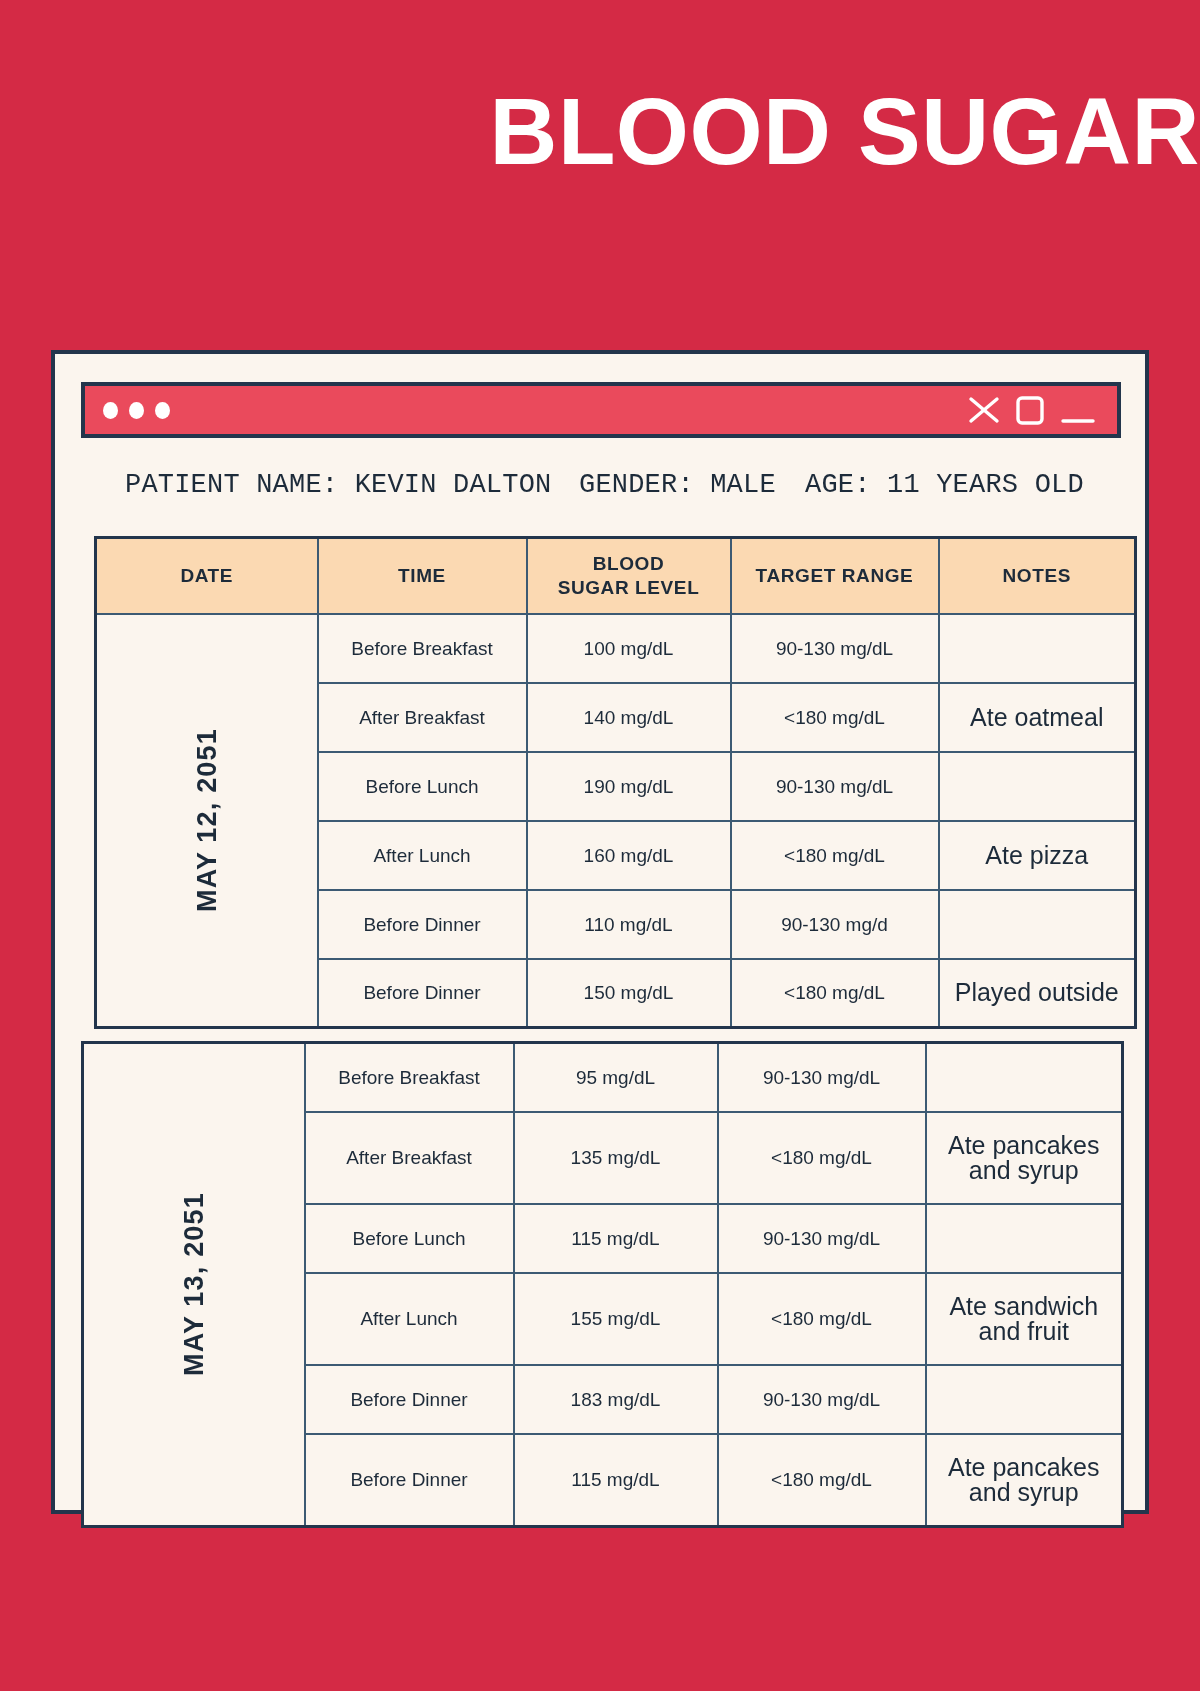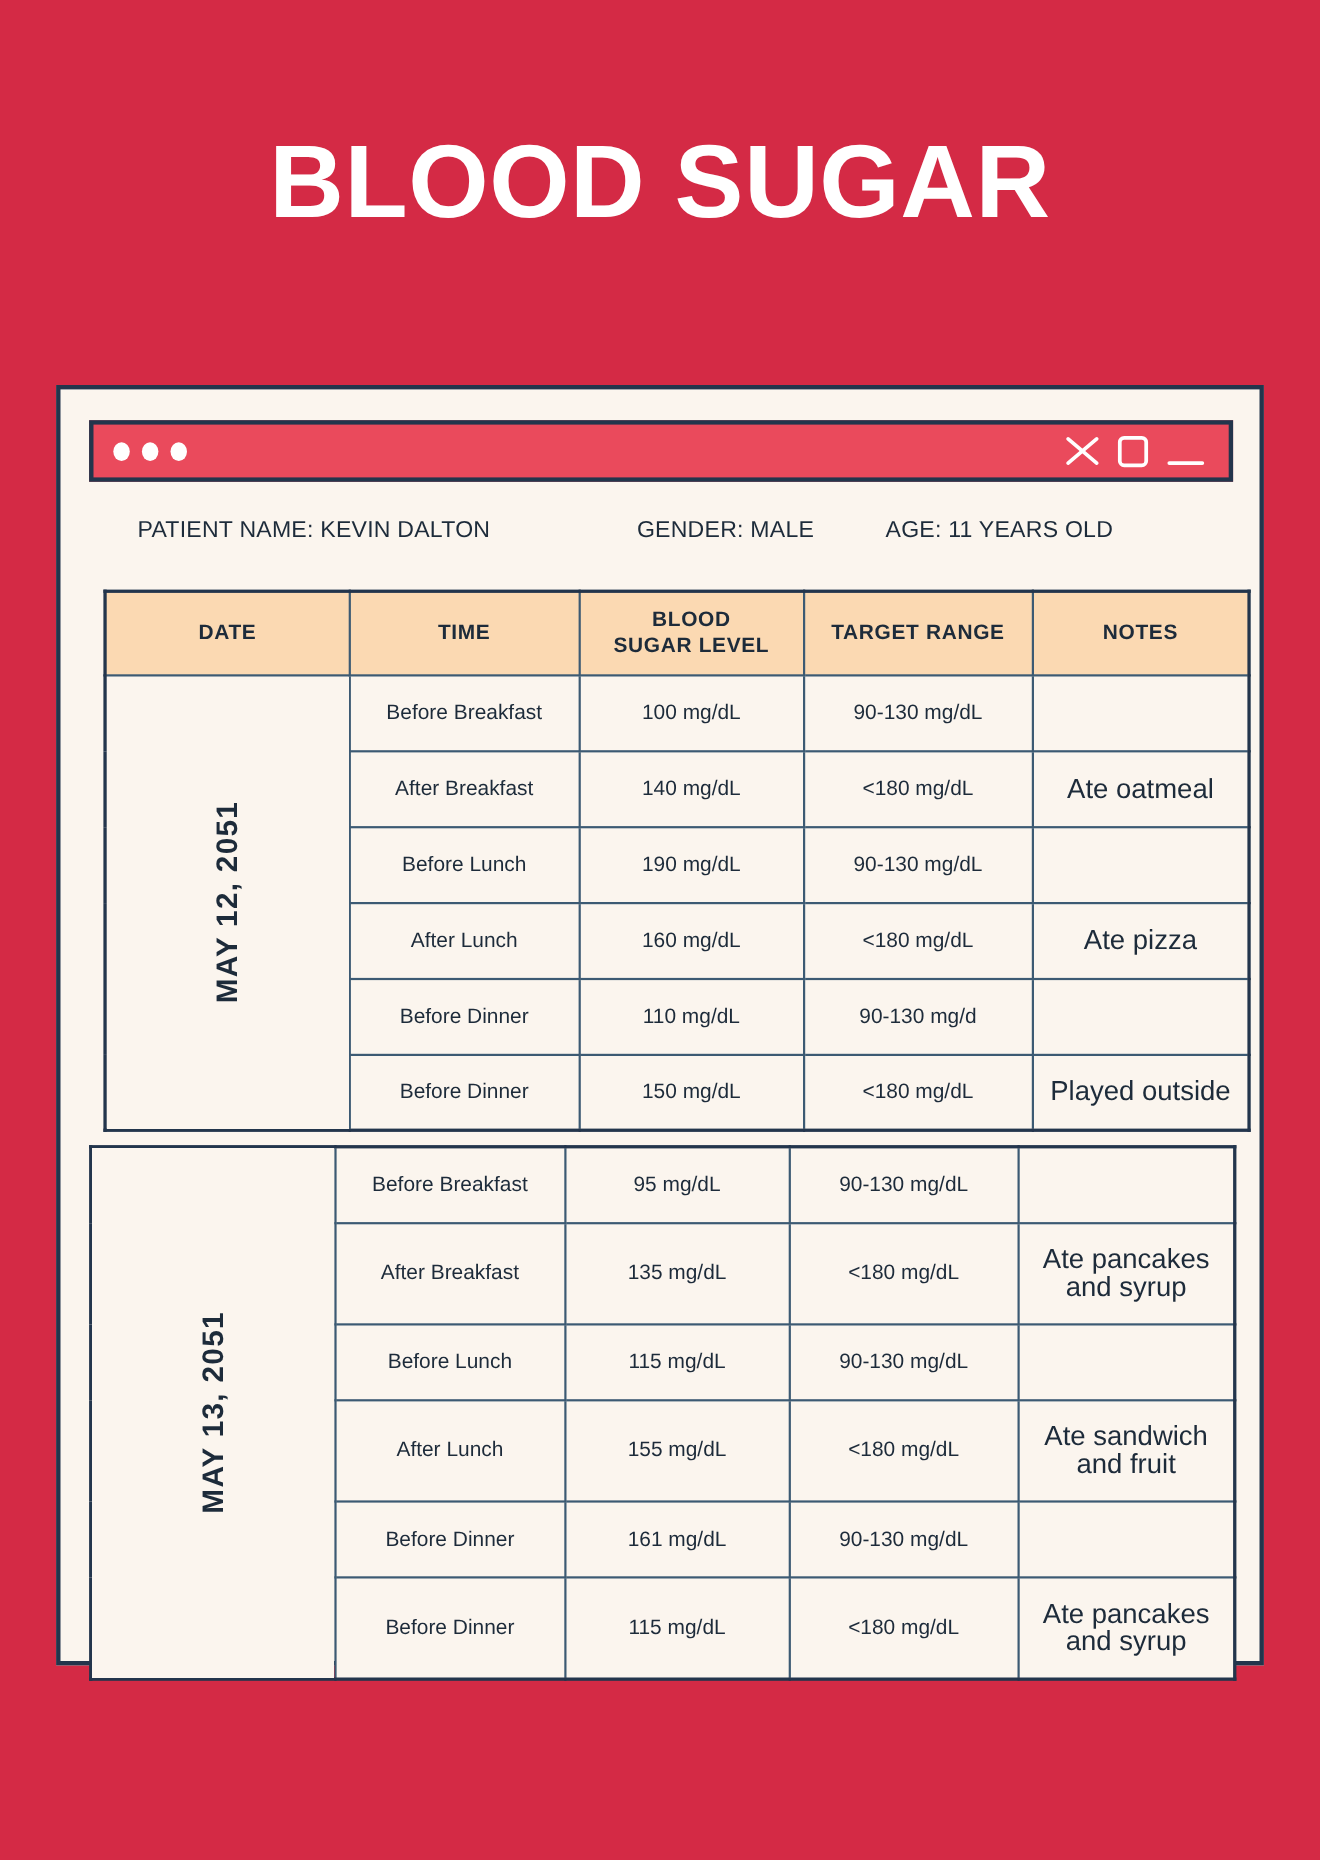--- a/index.html
+++ b/index.html
@@ -11,22 +11,22 @@
 
   body {
     background: #d42a45;
     font-family: "Liberation Sans", sans-serif;
     overflow: hidden;
   }
 
   
   .title-block {
     width: 1200px;
-    padding-top: 119px;
-    text-align: center;
+    padding-top: 86px;
+    text-align: right;
   }
   .title-line {
     color: #ffffff;
     font-family: "Liberation Sans", sans-serif;
     font-weight: bold;
     font-size: 94px;
     line-height: 92px;
     letter-spacing: 0.5px;
     white-space: nowrap;
   }
@@ -75,22 +75,22 @@
     position: absolute;
     left: 0;
     top: 116px;
     width: 1098px;
     height: 42px;
   }
   .pinfo {
     position: absolute;
     top: 0;
     color: #1d2b3a;
-    font-size: 21px;
-    font-family: Liberation Sans, sans-serif;
+    font-size: 27px;
+    font-family: Liberation Mono, monospace;
     letter-spacing: 0.2px;
     white-space: nowrap;
   }
   .pinfo.name   { left: 70px; }
   .pinfo.gender { left: 524px; }
   .pinfo.age    { left: 750px; }
 
   
   .table-wrap {
     position: absolute;
@@ -289,21 +289,21 @@
             <td class="notes-cell"></td>
           </tr>
           <tr>
             <td>After Lunch</td>
             <td>155 mg/dL</td>
             <td>&lt;180 mg/dL</td>
             <td class="notes-cell">Ate sandwich and fruit</td>
           </tr>
           <tr>
             <td>Before Dinner</td>
-            <td>161 mg/dL</td>
+            <td>183 mg/dL</td>
             <td>90-130 mg/dL</td>
             <td class="notes-cell"></td>
           </tr>
           <tr>
             <td>Before Dinner</td>
             <td>115 mg/dL</td>
             <td>&lt;180 mg/dL</td>
             <td class="notes-cell">Ate pancakes and syrup</td>
           </tr>
         </tbody>

